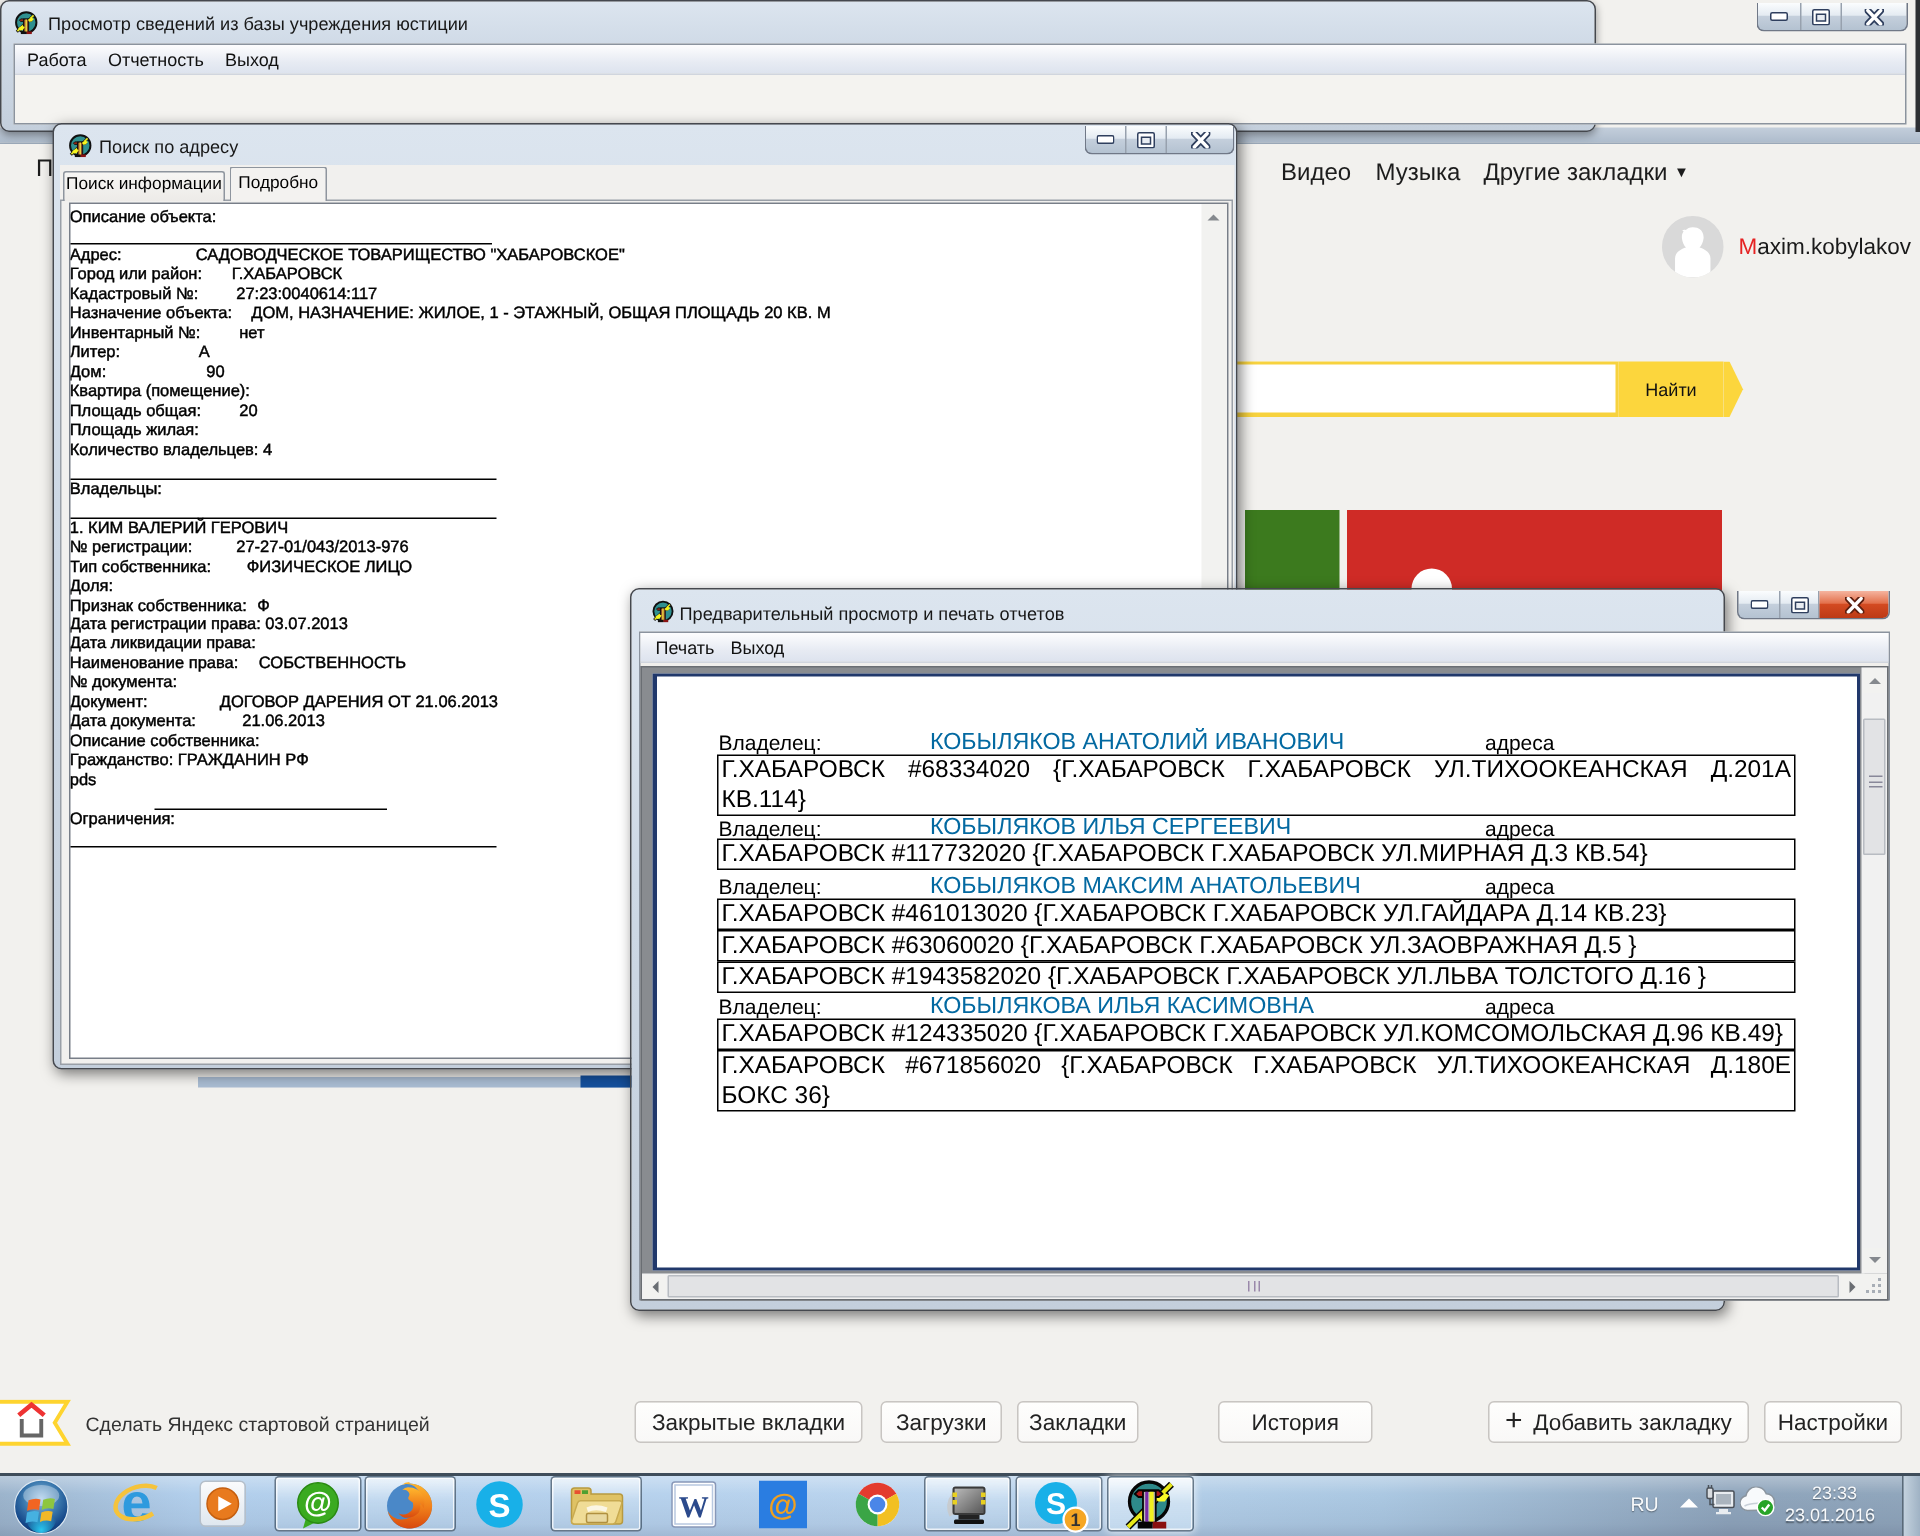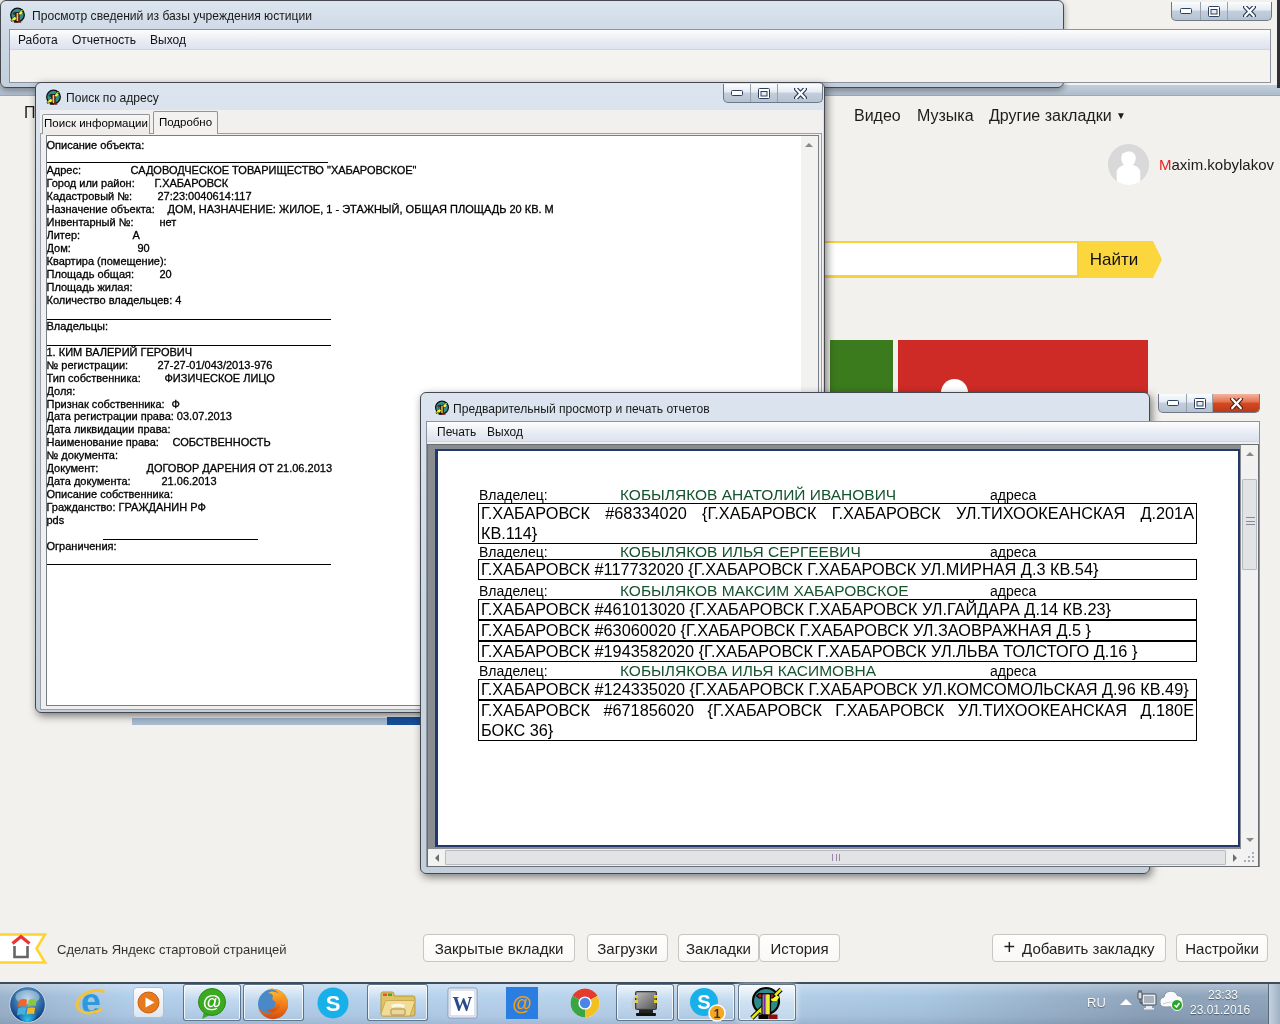--- a/index.html
+++ b/index.html
@@ -32,21 +32,21 @@
 .plink{position:absolute;font-size:16px;color:#1c1c1c;white-space:nowrap}
 .btn2{position:absolute;height:28px;border:1px solid #c8c5c2;border-radius:4px;
  background:linear-gradient(#fefefd,#f9f8f7);font-size:15px;color:#222;
  display:flex;align-items:center;justify-content:center;white-space:nowrap}
 .doc{font-size:11px;color:#000;-webkit-text-stroke:0.3px #000;}
 .dl{position:absolute;left:0px;white-space:pre}
 .rule{position:absolute;height:1px;background:#000}
 .vv{position:absolute;white-space:pre}
 
 .rlabel{position:absolute;font-size:14px;color:#000;white-space:nowrap}
-.rname{position:absolute;font-size:15.5px;color:#14532d;white-space:nowrap}
+.rname{position:absolute;font-size:15.5px;color:#0369a1;white-space:nowrap}
 .rbox{position:absolute;border:1px solid #000;font-size:16.3px;color:#000;
  line-height:19.6px;padding:0 2px;overflow:hidden;white-space:nowrap}
 .tbframe{position:absolute;top:984px;height:37px;border:1px solid rgba(60,80,100,.75);border-radius:3px;
  background:linear-gradient(rgba(255,255,255,.65),rgba(220,235,248,.35) 45%,rgba(180,205,228,.35));
  box-shadow:inset 0 0 0 1px rgba(255,255,255,.75);}
 .trayico{position:absolute;top:987px}
 .traytxt{position:absolute;color:#f8fafc;font-size:12px;text-shadow:0 1px 1px rgba(0,0,0,.45);white-space:nowrap}
 </style></head>
 <body>
 <div id="stage">
@@ -64,39 +64,39 @@
   <path d="M20.5 7.5c-2.2 0-3.6 0.8-4.6 1.8-0.9-0.3-1.9-0.2-2.4 0.3 0.3 0.1 0.7 0.4 0.9 0.8-1 1.2-1.3 2.8-1.1 4.6 0.3 2.6 1.4 4.8 2.7 6-3.8 1.1-7.3 3.6-7.3 7.2v13h23.6v-13c0-3.6-3.5-6.1-7.3-7.2 1.3-1.2 2.4-3.4 2.7-6 0.3-2.9-0.9-5.1-2.5-6.2-1-0.8-2.4-1.3-4.7-1.3z" fill="#fff"></path>
  </svg>
 </div>
 <div class="abs" style="left:1159px;top:156px;font-size:15px;color:#1a1a1a"><span style="color:#e52222">M</span>axim.kobylakov</div>
 
 <div class="abs" style="left:560px;top:241px;width:519px;height:37px;background:#fff;border:2px solid #f7d23e;border-bottom-width:3px"></div>
 <div class="abs" style="left:1079px;top:241px;width:70px;height:37px;background:#fcd63d"></div>
 <svg class="abs" style="left:1149px;top:241px" width="14" height="37">
       <path d="M0 0 L4 0 L13 18.5 L4 37 L0 37 Z" fill="#fcd63d"></path>
     </svg>
-<div class="abs" style="left:1079px;top:241px;width:70px;height:37px;display:flex;align-items:center;justify-content:center;font-size:17px;color:#111">Найти</div>
+<div class="abs" style="left:1079px;top:241px;width:70px;height:37px;display:flex;align-items:center;justify-content:center;font-size:12px;color:#111">Найти</div>
 
 <div class="abs" style="left:830px;top:340px;width:63px;height:60px;background:#3c7a1e"></div>
 <div class="abs" style="left:898px;top:340px;width:250px;height:60px;background:#cf2b26"></div>
 <div class="abs" style="left:941px;top:379px;width:27px;height:21px;border-radius:14px 14px 0 0;background:#fff"></div>
 
 <div class="abs" style="left:132px;top:718px;width:291px;height:7px;background:#a9bcd2"></div>
 <div class="abs" style="left:387px;top:717px;width:36px;height:8px;background:#15509c"></div>
 
 <svg class="abs" style="left:0;top:933px" width="48" height="32" viewBox="0 0 48 32">
  <path d="M-2 1.5 L45 1.5 L36.5 15.5 L45 29.5 L-2 29.5 Z" fill="#fff" stroke="#fed42f" stroke-width="2.6"></path>
  <path d="M12.5 10.5 L21 3.5 L29.5 10.5" fill="none" stroke="#e33" stroke-width="3.2"></path>
  <path d="M14.5 13 L14.5 24 L27.5 24 L27.5 13" fill="none" stroke="#666" stroke-width="2.6"></path>
 </svg>
 <div class="abs" style="left:57px;top:942px;font-size:13px;color:#333">Сделать Яндекс стартовой страницей</div>
 <div class="btn2" style="left:423px;top:934px;width:152px">Закрытые вкладки</div>
 <div class="btn2" style="left:587px;top:934px;width:81px">Загрузки</div>
 <div class="btn2" style="left:678px;top:934px;width:81px">Закладки</div>
-<div class="btn2" style="left:759px;top:934px;width:81px">История</div>
+<div class="btn2" style="left:812px;top:934px;width:103px">История</div>
 <div class="btn2" style="left:992px;top:934px;width:174px"><span style="font-size:20px;font-weight:400;margin-right:7px;position:relative;top:-1px">+</span> Добавить закладку</div>
 <div class="btn2" style="left:1176px;top:934px;width:92px">Настройки</div>
 
 <div class="abs" id="taskbar" style="left:0;top:982px;width:1280px;height:42px;
  background:linear-gradient(rgba(255,255,255,.30),rgba(255,255,255,0) 30%,rgba(0,0,30,.05) 80%,rgba(0,0,30,.12)),linear-gradient(90deg,#9cb4cc,#b2cfec 10%,#bad4ee 50%,#abc8e2 72%,#8fa5bc 90%,#90a6bc);border-top:2px solid #3f4d5a">
 </div>
 <div id="tbicons">
       <svg class="abs" style="left:9px;top:986px" width="37" height="37">
         <defs>
           <radialGradient id="orb" cx="50%" cy="35%" r="70%">
@@ -420,21 +420,21 @@
             <div class="rlabel" style="left:552px;top:36px">адреса</div>
             <div class="rbox" style="left:40px;top:52px;width:719px;height:41px">
               <div style="text-align:justify;text-align-last:justify;white-space:normal">Г.ХАБАРОВСК #68334020 {Г.ХАБАРОВСК Г.ХАБАРОВСК УЛ.ТИХООКЕАНСКАЯ Д.201А</div>
               <div>КВ.114}</div>
             </div>
             <div class="rlabel" style="left:41px;top:93px">Владелец:</div>
             <div class="rname" style="left:182px;top:92px">КОБЫЛЯКОВ ИЛЬЯ СЕРГЕЕВИЧ</div>
             <div class="rlabel" style="left:552px;top:93px">адреса</div>
             <div class="rbox" style="left:40px;top:108px;width:719px;height:21px">Г.ХАБАРОВСК #117732020 {Г.ХАБАРОВСК Г.ХАБАРОВСК УЛ.МИРНАЯ Д.3 КВ.54}</div>
             <div class="rlabel" style="left:41px;top:132px">Владелец:</div>
-            <div class="rname" style="left:182px;top:131px">КОБЫЛЯКОВ МАКСИМ ХАБАРОВСКОЕ</div>
+            <div class="rname" style="left:182px;top:131px">КОБЫЛЯКОВ МАКСИМ АНАТОЛЬЕВИЧ</div>
             <div class="rlabel" style="left:552px;top:132px">адреса</div>
             <div class="rbox" style="left:40px;top:148px;width:719px;height:21px">Г.ХАБАРОВСК #461013020 {Г.ХАБАРОВСК Г.ХАБАРОВСК УЛ.ГАЙДАРА Д.14 КВ.23}</div>
             <div class="rbox" style="left:40px;top:169px;width:719px;height:21px">Г.ХАБАРОВСК #63060020 {Г.ХАБАРОВСК Г.ХАБАРОВСК УЛ.ЗАОВРАЖНАЯ Д.5 }</div>
             <div class="rbox" style="left:40px;top:190px;width:719px;height:21px">Г.ХАБАРОВСК #1943582020 {Г.ХАБАРОВСК Г.ХАБАРОВСК УЛ.ЛЬВА ТОЛСТОГО Д.16 }</div>
             <div class="rlabel" style="left:41px;top:212px">Владелец:</div>
             <div class="rname" style="left:182px;top:211px">КОБЫЛЯКОВА ИЛЬЯ КАСИМОВНА</div>
             <div class="rlabel" style="left:552px;top:212px">адреса</div>
             <div class="rbox" style="left:40px;top:228px;width:719px;height:21px">Г.ХАБАРОВСК #124335020 {Г.ХАБАРОВСК Г.ХАБАРОВСК УЛ.КОМСОМОЛЬСКАЯ Д.96 КВ.49}</div>
             <div class="rbox" style="left:40px;top:249px;width:719px;height:41px">
               <div style="text-align:justify;text-align-last:justify;white-space:normal">Г.ХАБАРОВСК #671856020 {Г.ХАБАРОВСК Г.ХАБАРОВСК УЛ.ТИХООКЕАНСКАЯ Д.180Е</div>

